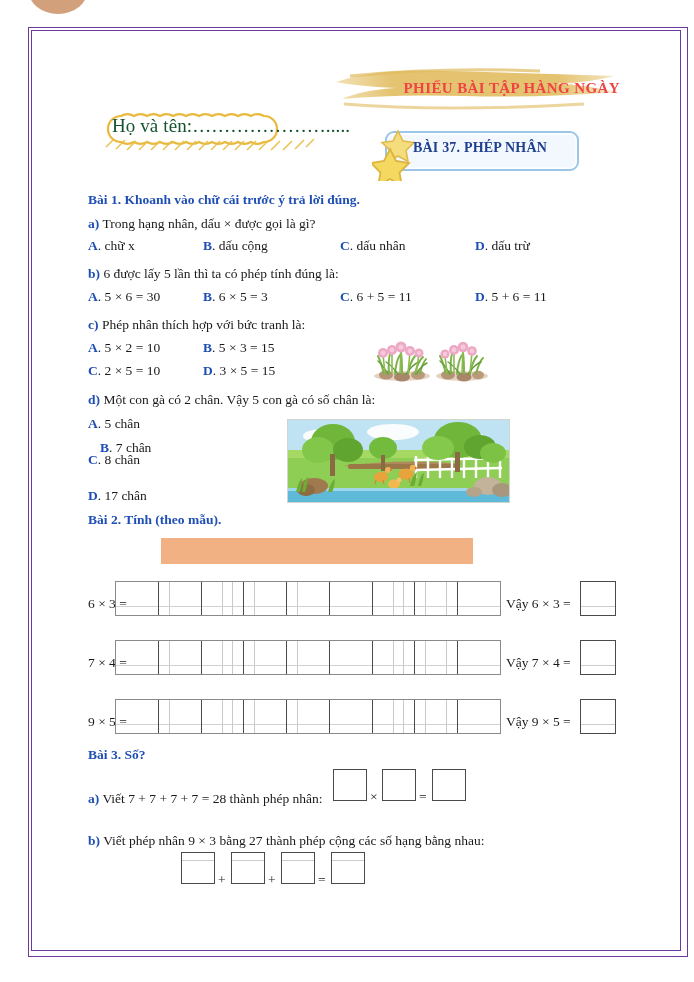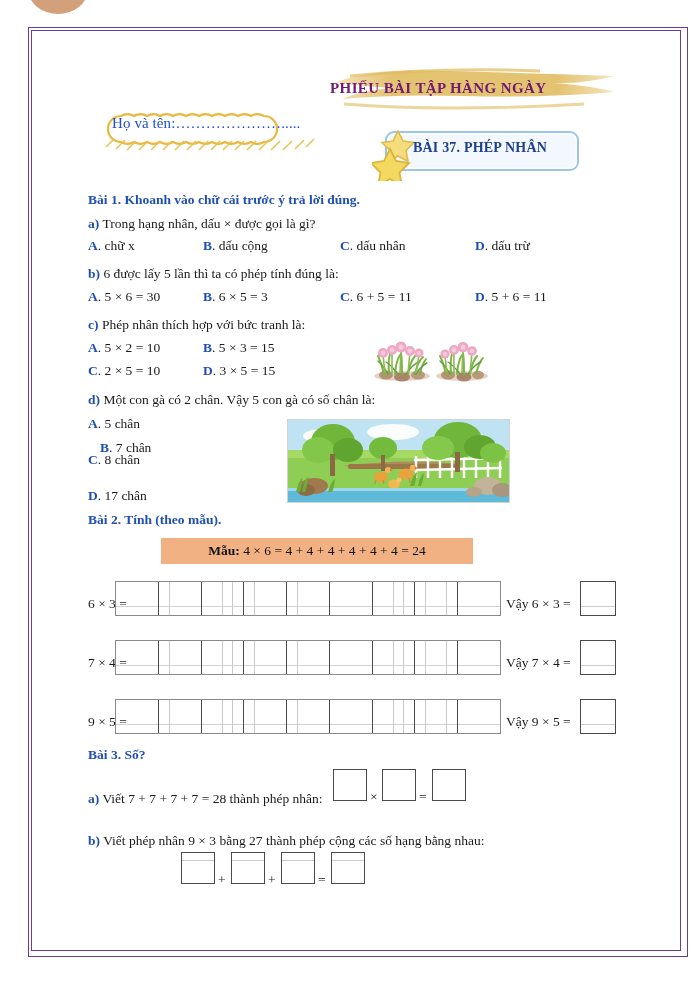--- a/index.html
+++ b/index.html
@@ -16,30 +16,30 @@
     position:absolute;left:31px;top:30px;width:650px;height:921px;
     border:1.5px solid #6b3a9e;box-sizing:border-box;
   }
   .sheet{position:absolute;left:0;top:0;width:694px;height:982px;}
 
   
   .nameplate{position:absolute;left:96px;top:103px;width:228px;height:52px;}
   .cloud{position:absolute;left:0;top:0;width:228px;height:46px;}
   .cloud svg{display:block;}
   .name-text{
-    position:absolute;left:16px;top:12px;font-size:15px;letter-spacing:.1px;
-    white-space:nowrap;color:#1d4ed8;
+    position:absolute;left:16px;top:12px;font-size:19px;letter-spacing:.1px;
+    white-space:nowrap;color:#14532d;
   }
   .bear{position:absolute;left:18px;top:-45px;width:86px;height:62px;}
 
   .banner-wrap{position:absolute;left:330px;top:62px;width:290px;height:55px;}
   .brush{position:absolute;left:0;top:0;}
   .banner-title{
-    position:absolute;left:0;top:18px;width:290px;text-align:left;
-    font-size:15px;font-weight:bold;color:#701a75;letter-spacing:.4px;
+    position:absolute;left:0;top:18px;width:290px;text-align:right;
+    font-size:15px;font-weight:bold;color:#ef4444;letter-spacing:.4px;
     white-space:nowrap;
   }
   .lesson-box{
     position:absolute;left:385px;top:131px;width:190px;height:36px;
     background:#f2f8fe;border:2px solid #9cc6e8;border-radius:9px;
     box-shadow:inset 0 0 0 1.5px #fff;
   }
   .lesson-title{
     position:absolute;left:385px;top:140px;width:190px;text-align:center;
     font-size:14px;font-weight:bold;color:#1f3f8f;white-space:nowrap;
@@ -425,24 +425,20 @@
         <path d="M40 72 q3 -11 7 -13 q-1 10 -3 13 z"></path>
         <path d="M122 66 q3 -12 7 -14 q-1 10 -3 14 z"></path>
         <path d="M130 66 q2 -11 6 -13 q-1 9 -3 13 z"></path>
       </g>
     </svg>
   </div>
 
   <div class="h-task" style="left:88px;top:512px;">Bài 2. Tính (theo mẫu).</div>
 
   <div class="mau-box"></div>
-  <div class="mau-text">
-    <b>Mẫu:</b>
-    <span>4 × 6 = 4 + 4 + 4 + 4 + 4 + 4 = 24</span>
-  </div>
 
   <div class="rowlabel" style="left:88px;top:596px;">6 × 3 =</div>
   <div class="longgrid" style="left:115px;top:581px;width:386px;">
     <div class="seg"></div>
       <div class="seg"></div>
     <div class="seg"></div>
       <div class="seg"></div>
     <div class="seg"></div>
       <div class="seg"></div>
     <div class="seg"></div>

